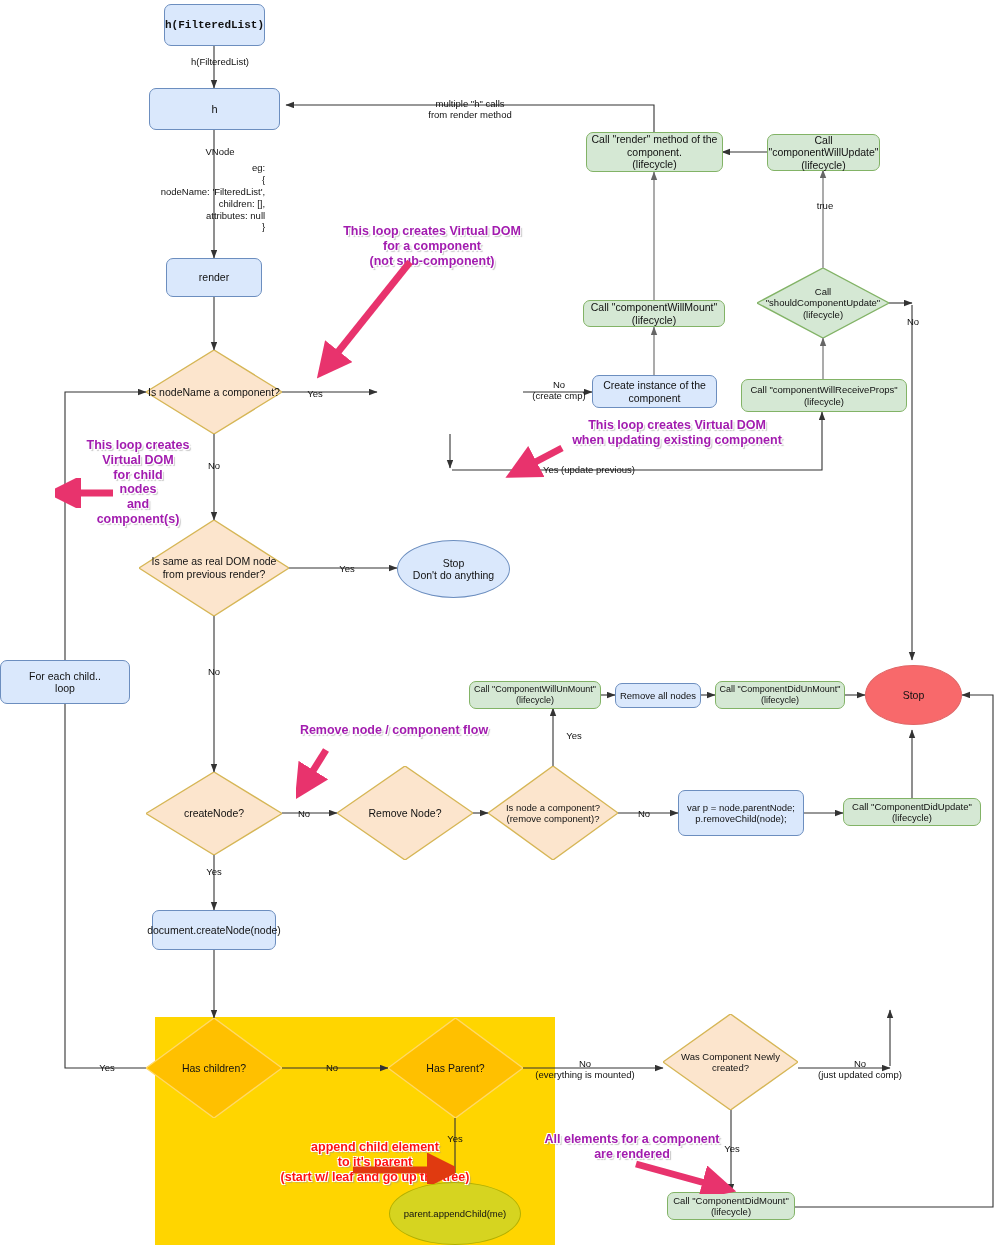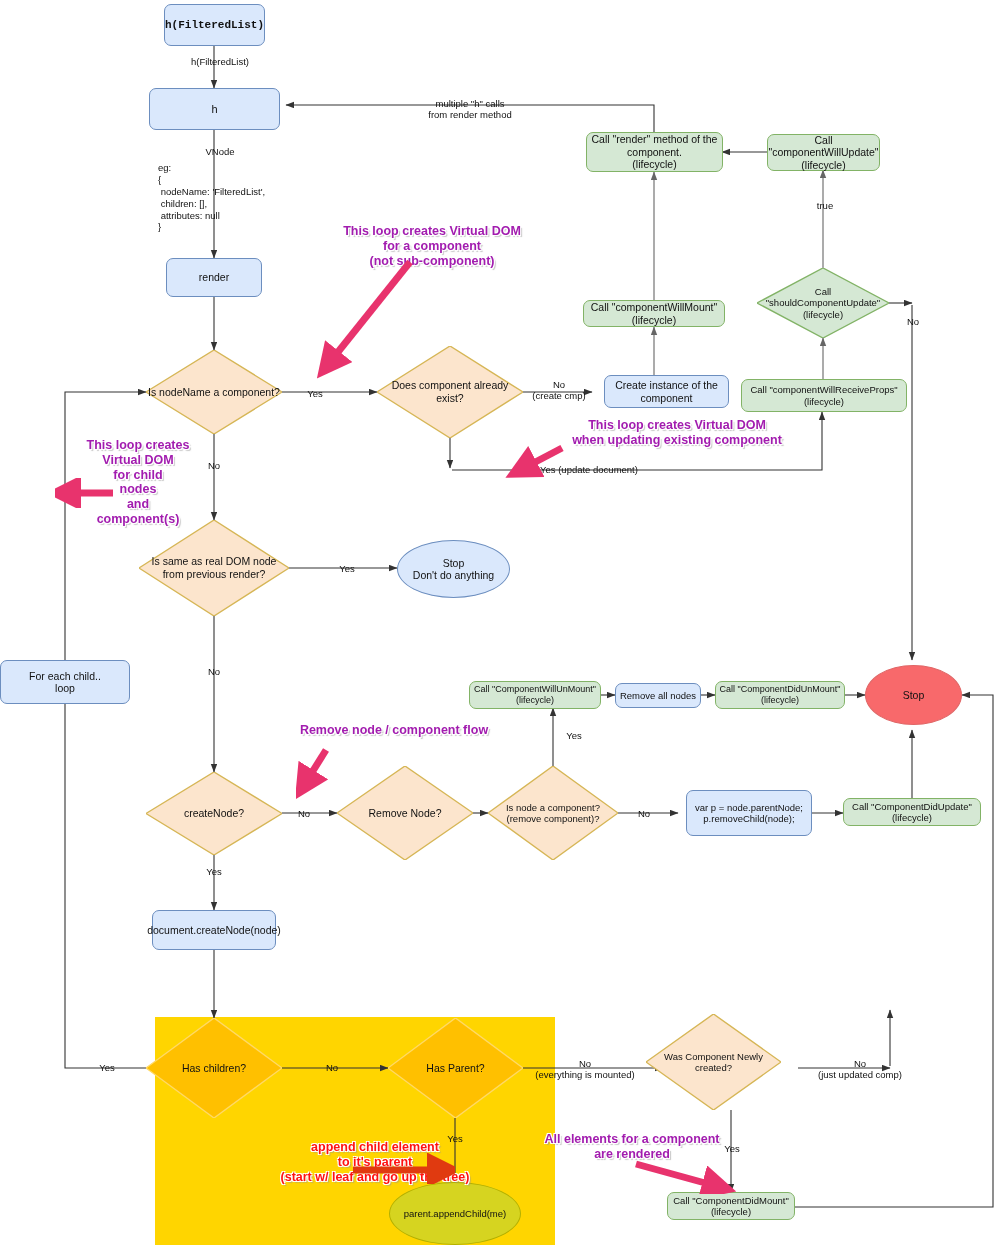--- a/index.html
+++ b/index.html
@@ -149,21 +149,21 @@
 
   <div class="node rect blue bold-mono" style="left:164px;top:4px;width:101px;height:42px;">
     <span>h(FilteredList)</span>
   </div>
   <div class="edge-label" style="left:180px;top:56px;width:80px;">h(FilteredList)</div>
 
   <div class="node rect blue" style="left:149px;top:88px;width:131px;height:42px;font-size:11px;">
     <span>h</span>
   </div>
   <div class="edge-label" style="left:192px;top:146px;width:56px;">VNode</div>
-  <div class="plain-text" style="left:158px;top:162px;">eg:
+  <div class="plain-text" style="left:158px;top:162px;text-align:right;">eg:
 {
  nodeName: 'FilteredList',
  children: [],
  attributes: null
 }</div>
   <div class="edge-label" style="left:412px;top:98px;width:116px;">multiple "h" calls
 from render method</div>
 
   <div class="node rect blue" style="left:166px;top:258px;width:96px;height:39px;">
     <span>render</span>
@@ -173,33 +173,25 @@
     <svg class="dshape" viewBox="0 0 136 84" preserveAspectRatio="none">
       <polygon points="68,0 136,42 68,84 0,42" fill="#fce5cd" stroke="#d6b656" stroke-width="1.4"></polygon>
     </svg>
     <div class="dlabel">
         <span>Is nodeName a component?</span>
       </div>
   </div>
   <div class="edge-label" style="left:300px;top:388px;width:30px;">Yes</div>
   <div class="edge-label" style="left:200px;top:460px;width:28px;">No</div>
 
-  <div class="diamond" style="left:377px;top:346px;width:146px;height:92px;">
-    <svg class="dshape" viewBox="0 0 146 92" preserveAspectRatio="none">
-      <polygon points="73,0 146,46 73,92 0,46" fill="#fce5cd" stroke="#d6b656" stroke-width="1.4"></polygon>
-    </svg>
-    <div class="dlabel">
-        <span>Does component already exist?</span>
-      </div>
-  </div>
   <div class="edge-label" style="left:528px;top:379px;width:62px;">No
 (create cmp)</div>
-  <div class="edge-label" style="left:529px;top:464px;width:120px;">Yes (update document)</div>
-
-  <div class="node rect blue" style="left:592px;top:375px;width:125px;height:33px;margin-left:12px;">
+  <div class="edge-label" style="left:529px;top:464px;width:120px;">Yes (update previous)</div>
+
+  <div class="node rect blue" style="left:592px;top:375px;width:125px;height:33px;">
     <span style="white-space:pre-line;">Create instance of the
 component</span>
   </div>
 
   <div class="node rect green" style="left:586px;top:132px;width:137px;height:40px;">
     <span style="white-space:pre-line;">Call "render" method of the
 component.
 (lifecycle)</span>
   </div>
 
@@ -278,21 +270,21 @@
       <polygon points="65,0 130,47 65,94 0,47" fill="#fce5cd" stroke="#d6b656" stroke-width="1.4"></polygon>
     </svg>
     <div class="dlabel" style="font-size:9.5px;">
         <span style="white-space:pre-line;">Is node a component?
 (remove component)?</span>
       </div>
   </div>
   <div class="edge-label" style="left:560px;top:730px;width:28px;">Yes</div>
   <div class="edge-label" style="left:630px;top:808px;width:28px;">No</div>
 
-  <div class="node rect blue" style="left:678px;top:790px;width:126px;height:46px;font-size:9.5px;margin-left:8px;">
+  <div class="node rect blue" style="left:678px;top:790px;width:126px;height:46px;font-size:9.5px;">
     <span style="white-space:pre-line;">var p = node.parentNode;
 p.removeChild(node);</span>
   </div>
 
   <div class="node rect green" style="left:469px;top:681px;width:132px;height:28px;font-size:9px;">
     <span style="white-space:pre-line;">Call "ComponentWillUnMount"
 (lifecycle)</span>
   </div>
 
   <div class="node rect blue" style="left:615px;top:683px;width:86px;height:25px;font-size:9.5px;text-align:right;">
@@ -337,21 +329,21 @@
       </div>
   </div>
   <div class="edge-label" style="left:441px;top:1133px;width:28px;">Yes</div>
   <div class="edge-label" style="left:530px;top:1058px;width:110px;">No
 (everything is mounted)</div>
 
   <div class="node ellipse ell-olive" style="left:389px;top:1182px;width:132px;height:63px;font-size:9.5px;">
     <span>parent.appendChild(me)</span>
   </div>
 
-  <div class="diamond" style="left:646px;top:1014px;width:135px;height:96px;">
+  <div class="diamond" style="left:663px;top:1014px;width:135px;height:96px;">
     <svg class="dshape" viewBox="0 0 135 96" preserveAspectRatio="none">
       <polygon points="67.5,0 135,48 67.5,96 0,48" fill="#fce5cd" stroke="#d6b656" stroke-width="1.4"></polygon>
     </svg>
     <div class="dlabel" style="font-size:9.5px;">
         <span>Was Component Newly created?</span>
       </div>
   </div>
   <div class="edge-label" style="left:806px;top:1058px;width:108px;">No
 (just updated comp)</div>
   <div class="edge-label" style="left:718px;top:1143px;width:28px;">Yes</div>

